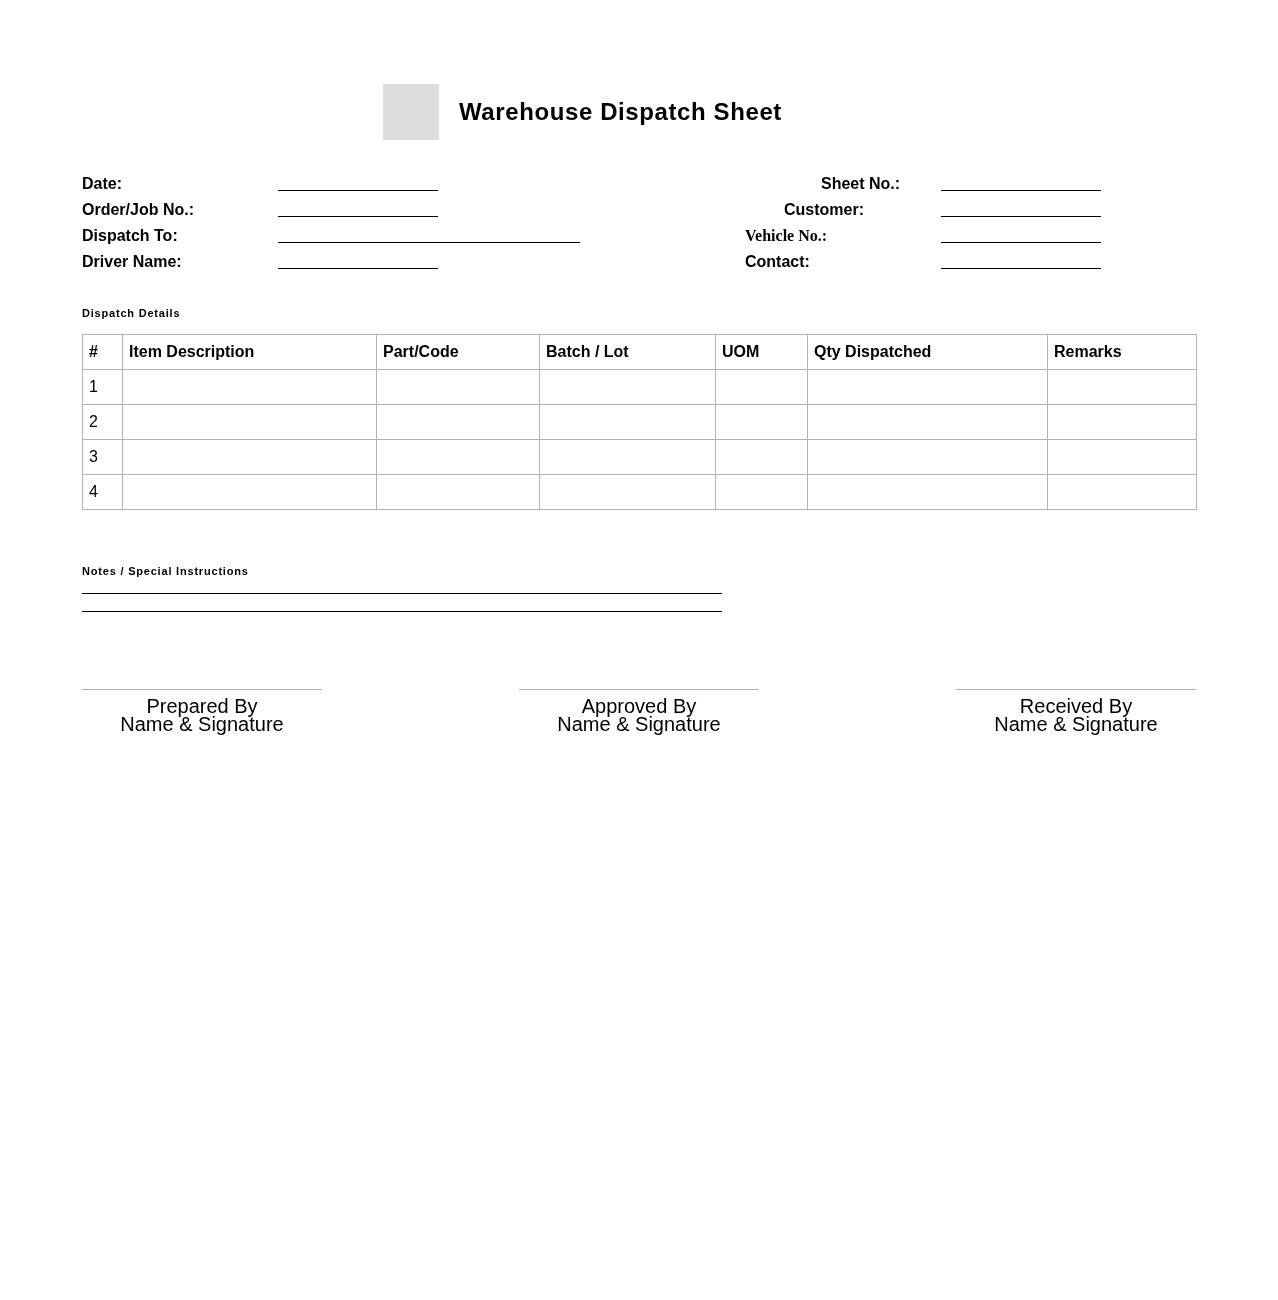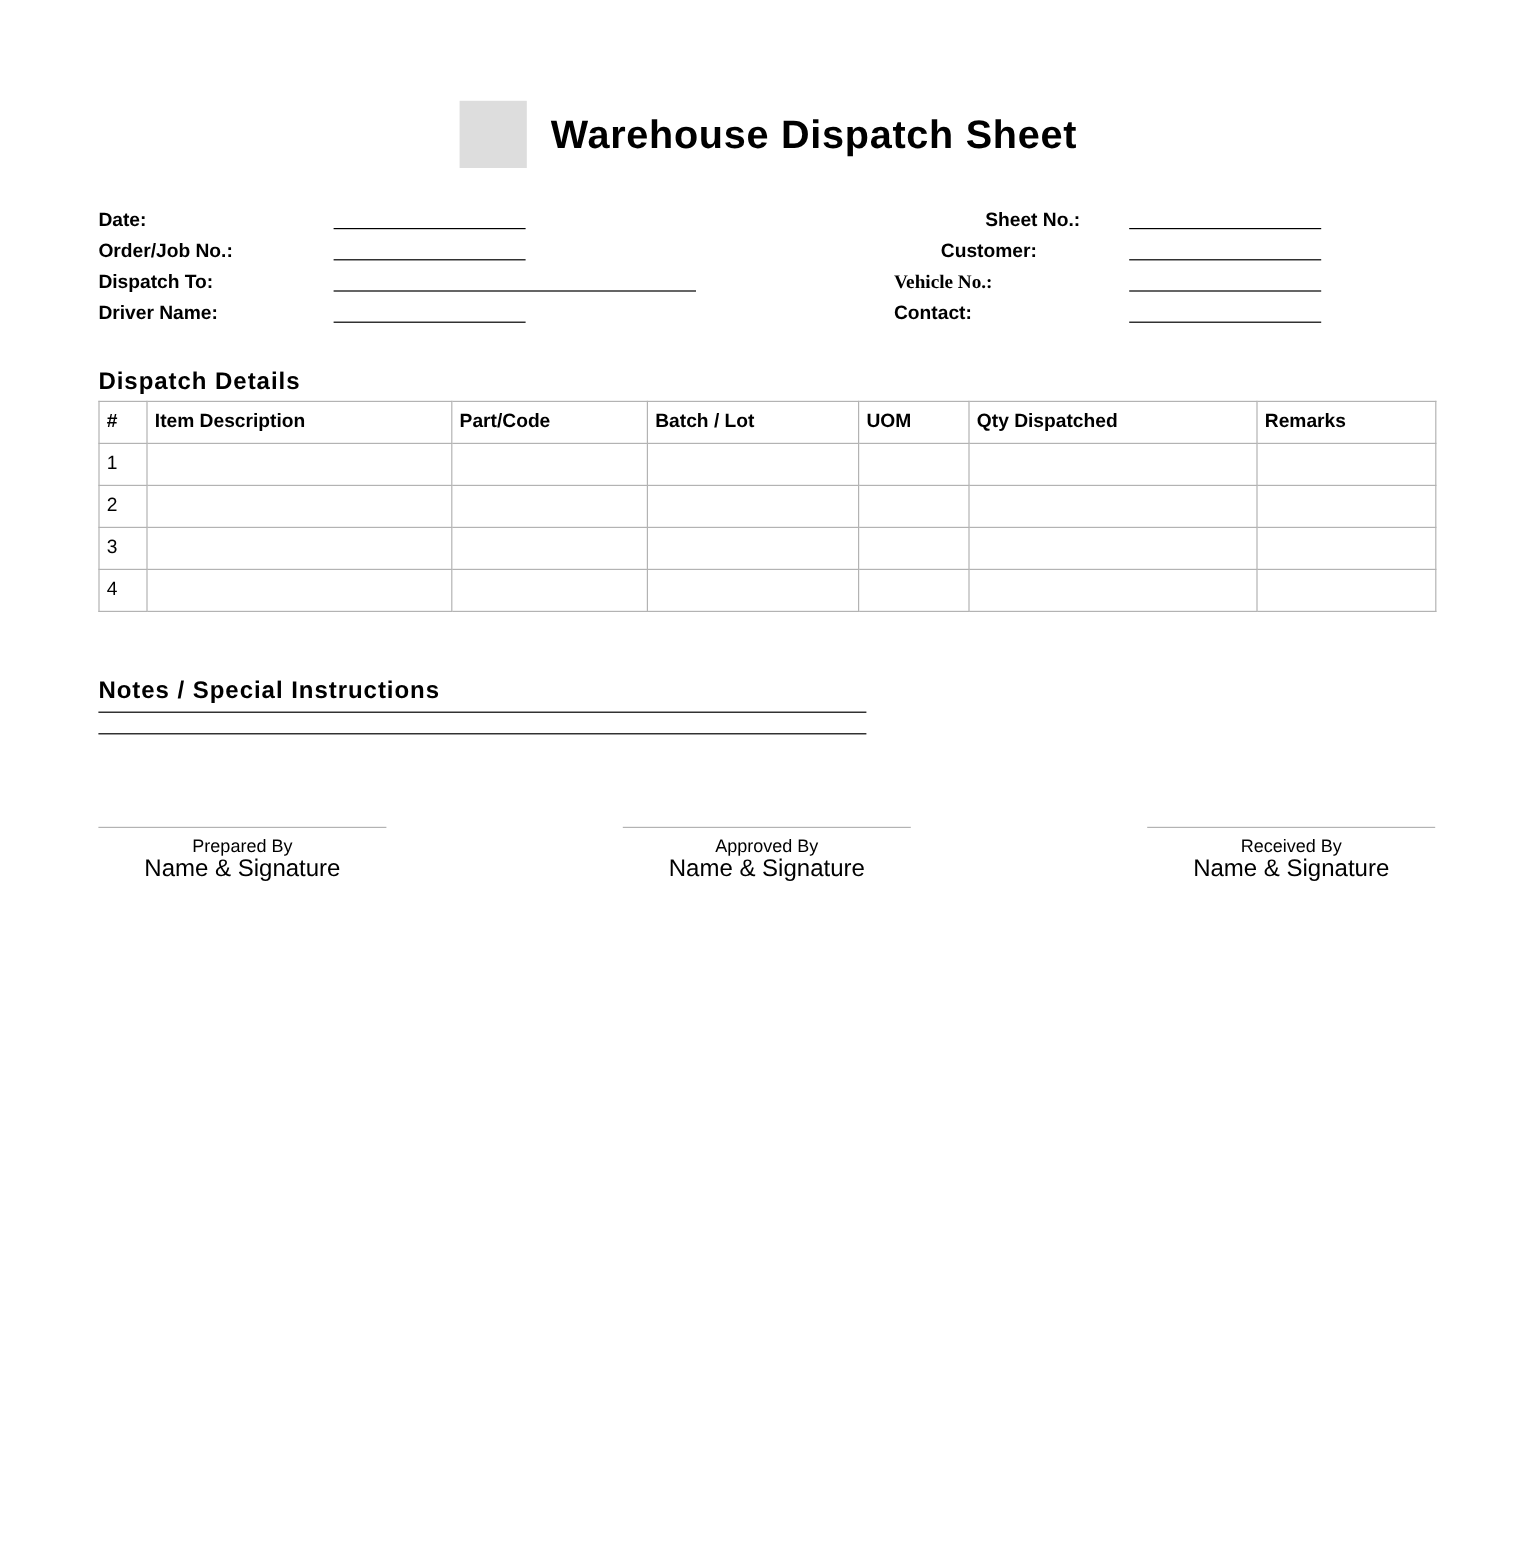--- a/index.html
+++ b/index.html
@@ -1,36 +1,36 @@
 <!DOCTYPE html>
 <html><head>
 <meta charset="utf-8">
 <style>
   html, body { margin: 0; padding: 0; background: #ffffff; }
   body { width: 1278px; height: 1300px; position: relative; font-family: "Liberation Sans", sans-serif; color: #000; }
   .page { position: absolute; left: 0; top: 0; width: 1278px; height: 1300px; }
   .header { position: absolute; left: 383px; top: 84px; height: 56px; display: flex; align-items: center; }
   .logo { width: 56px; height: 56px; background: #dddddd; }
-  .title { margin-left: 20px; font-size: 33px; font-weight: bold; letter-spacing: 0.6px; white-space: nowrap; }
+  .title { margin-left: 20px; font-size: 24px; font-weight: bold; letter-spacing: 0.6px; white-space: nowrap; }
 
   .field { position: absolute; font-size: 16px; font-weight: bold; height: 20px; line-height: 20px; white-space: nowrap; }
   .line { position: absolute; height: 0; border-bottom: 1px solid #000; }
 
-  .section-title { position: absolute; left: 82px; font-size: 20px; font-weight: bold; letter-spacing: 0.8px; white-space: nowrap; }
+  .section-title { position: absolute; left: 82px; font-size: 11px; font-weight: bold; letter-spacing: 0.8px; white-space: nowrap; }
 
   table.dispatch { position: absolute; left: 82px; top: 334px; width: 1114px; border-collapse: collapse; table-layout: fixed; font-size: 16px; }
   table.dispatch th, table.dispatch td { border: 1px solid #b3b3b3; height: 34px; padding: 0 6px; text-align: left; vertical-align: middle; }
   table.dispatch th { font-weight: bold; }
   table.dispatch td { font-weight: normal; }
 
   .note-line { position: absolute; left: 82px; width: 640px; border-bottom: 1px solid #000; height: 0; }
 
   .sig { position: absolute; top: 689px; width: 240px; text-align: center; }
   .sig-line { border-top: 1px solid #b3b3b3; width: 240px; height: 0; }
-  .sig-role { margin-top: 7px; font-size: 15px; height: 18px; line-height: 18px; text-align: center; }
+  .sig-role { margin-top: 7px; font-size: 20px; height: 18px; line-height: 18px; text-align: center; }
   .sig-sub { font-size: 20px; height: 18px; line-height: 18px; }
 </style>
 </head>
 <body>
 
 <div class="page">
 
   <div class="header">
     <div class="logo"></div>
     <div class="title">Warehouse Dispatch Sheet</div>

